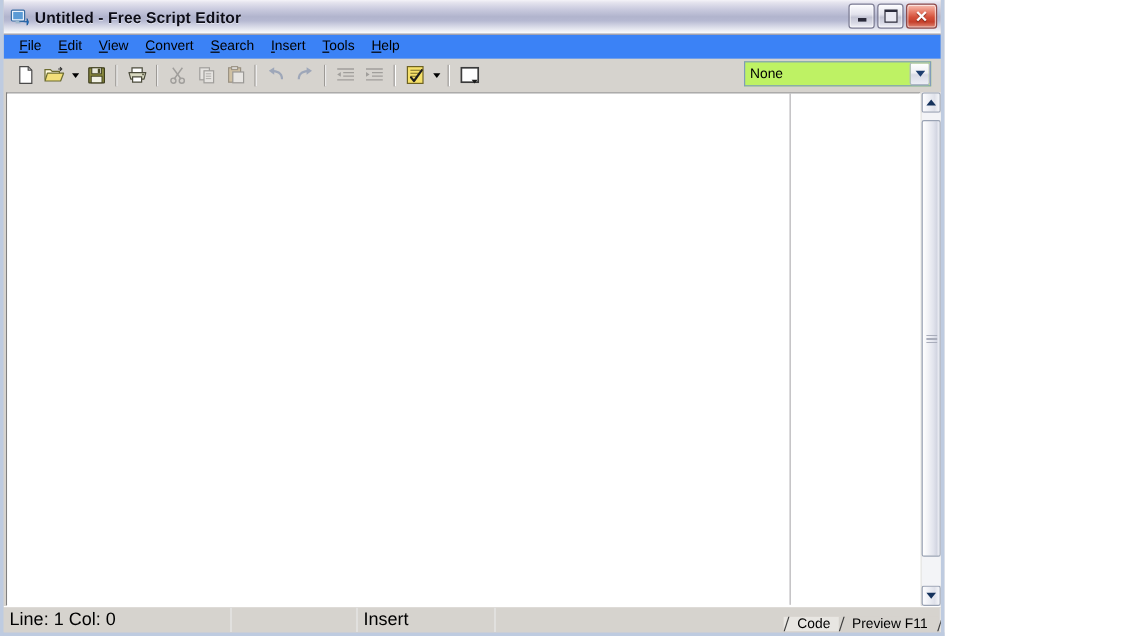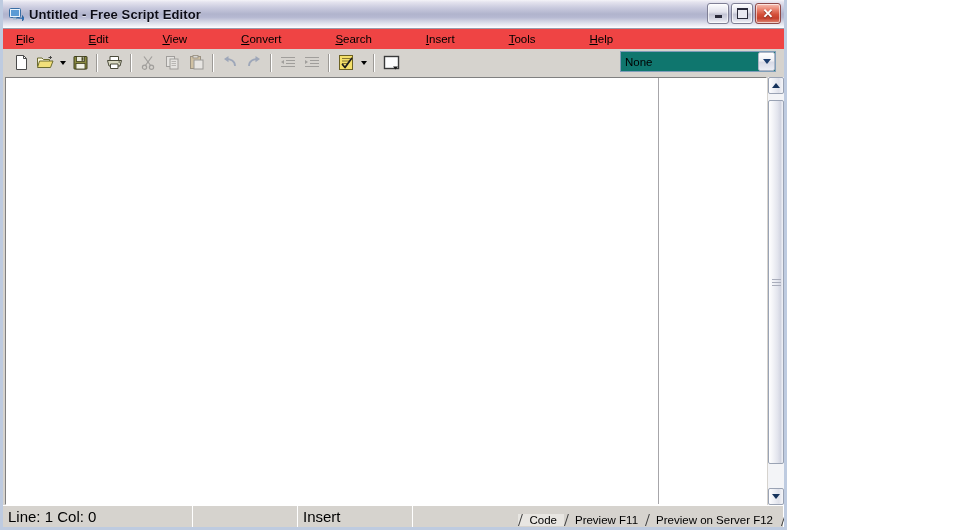--- a/index.html
+++ b/index.html
@@ -106,26 +106,25 @@
     font-size: 13px;
     font-weight: bold;
     line-height: 1;
     text-shadow: 0 1px 1px rgba(90,20,10,0.8);
   }
 
   
   .menubar {
     height: 20px;
     flex: 0 0 20px;
-    background: #ef4444;
+    background: #3b82f6;
     display: flex;
     align-items: center;
     padding-left: 6px;
     box-sizing: border-box;
-    gap: 40px;
   }
   .menu-item {
     font-size: 11.5px;
     color: #000000;
     padding: 2px 7px 2px 7px;
     line-height: 14px;
     white-space: nowrap;
     cursor: default;
   }
   .menu-item u { text-decoration: underline; }
@@ -173,21 +172,21 @@
     border-right: 3.5px solid transparent;
     border-top: 4px solid #000000;
   }
 
   .combo {
     position: absolute;
     right: 8px;
     top: 2px;
     width: 156px;
     height: 21px;
-    background: #0f766e;
+    background: #bef264;
     border: 1px solid #7f9db9;
     box-sizing: border-box;
     display: flex;
     align-items: center;
   }
   .combo-value {
     font-size: 11.5px;
     color: #000;
     padding-left: 4px;
     flex: 1 1 auto;
@@ -583,19 +582,16 @@
     <div class="sb-panel sb-p3">Insert</div>
     <div class="sb-panel sb-fill"></div>
 
     <div class="tabstrip">
       <div class="tab active">
         <span>Code</span>
       </div>
       <div class="tab">
         <span>Preview F11</span>
       </div>
-      <div class="tab">
-        <span>Preview on Server F12</span>
-      </div>
     </div>
   </div>
 
 </div>
 
 </body></html>

